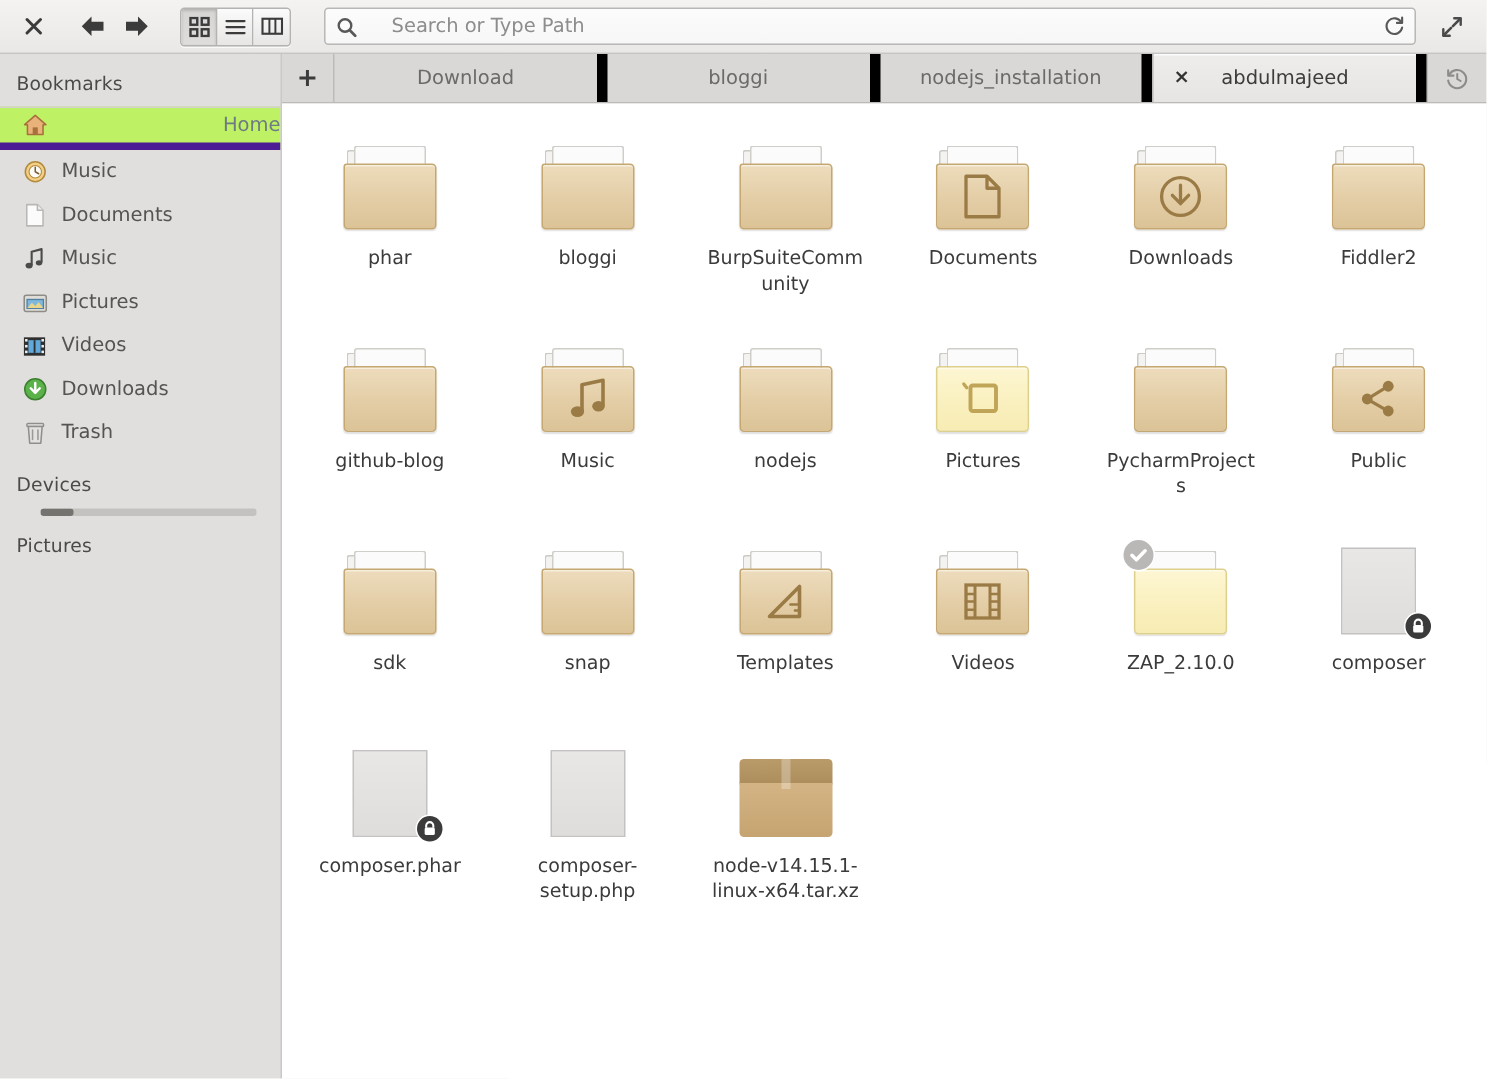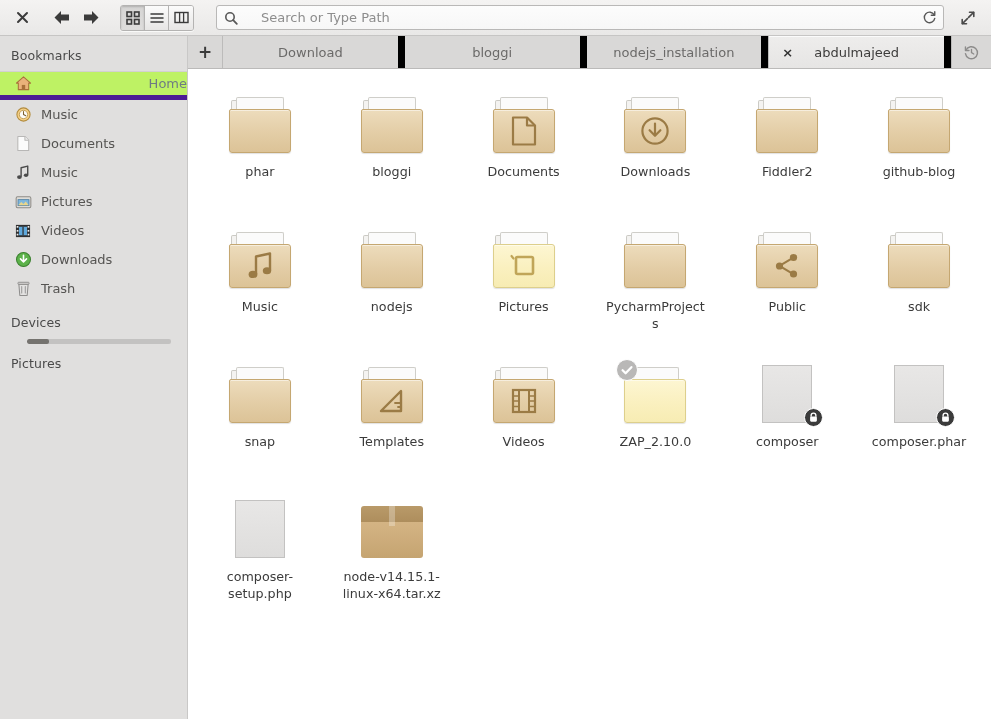--- a/index.html
+++ b/index.html
@@ -403,20 +403,30 @@
                   <span class="front"></span>
                 </div>
               </div>
               <div class="name">bloggi</div>
             </div>
             <div class="cell">
               <div class="iconbox">
                 <div class="folder">
                   <span class="tabtop"></span>
                   <span class="sheet"></span>
+                  <span class="front"></span>
+                </div>
+              </div>
+              <div class="name">BurpSuiteCommunity</div>
+            </div>
+            <div class="cell">
+              <div class="iconbox">
+                <div class="folder">
+                  <span class="tabtop"></span>
+                  <span class="sheet"></span>
                   <span class="front">
                     <span class="emblem">
                       <svg width="26" height="30" viewBox="0 0 26 30">
                         <path d="M2 1.5h14l8 8v19H2z" fill="none" stroke="#9b7b45" stroke-width="2.2" stroke-linejoin="round"></path>
                         <path d="M16 1.5v8h8" fill="none" stroke="#9b7b45" stroke-width="2.2" stroke-linejoin="round"></path>
                       </svg>
                     </span>
                   </span>
                 </div>
               </div>

